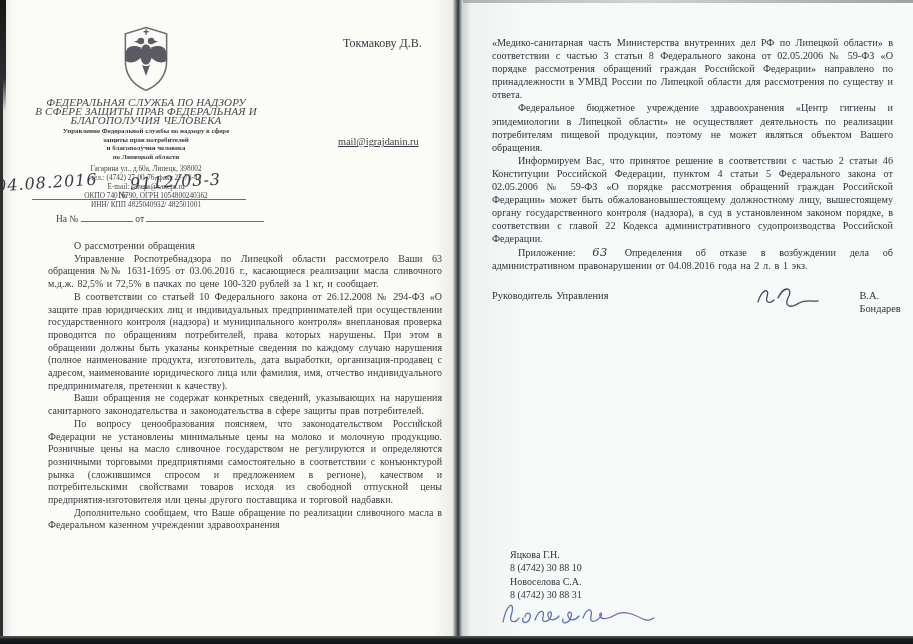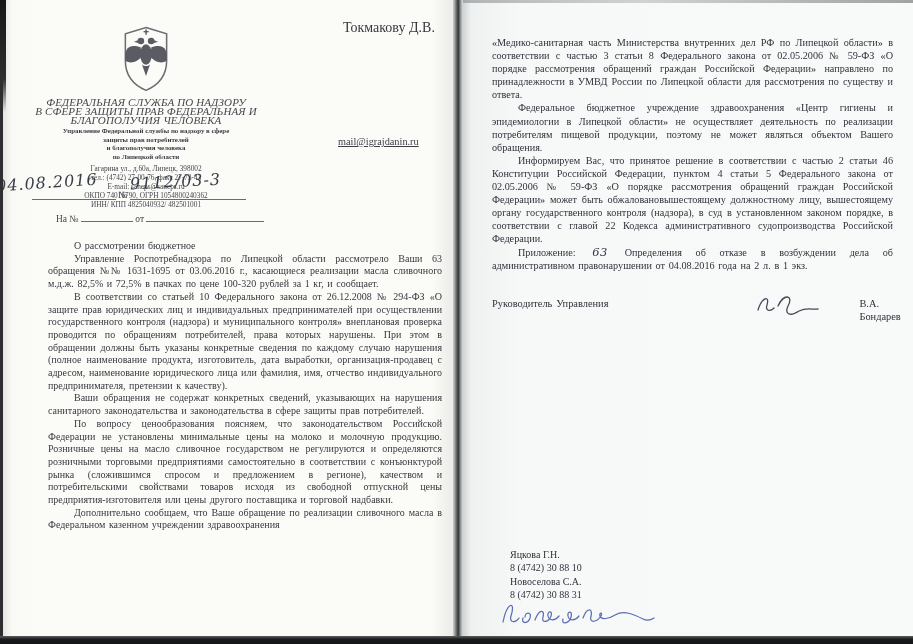--- a/index.html
+++ b/index.html
@@ -37,34 +37,34 @@
   .lh-det{font-size:7.3px;line-height:9px;color:#47484e;margin-top:3px;}
   
   .ref-row{position:absolute;left:30px;top:190px;width:240px;font-size:9.5px;color:#45464c;}
   .ref-row .blank{display:inline-block;border-bottom:1px solid #6a6b70;height:9px;vertical-align:bottom;}
   .b1{width:84px;} .b2{width:116px;} .b3{width:52px;} .b4{width:118px;}
   .na-row{position:absolute;left:30px;top:212px;width:240px;font-size:9.5px;color:#45464c;margin-left:24px;}
   .hand{font-style:italic;color:#383c46;font-family:"DejaVu Serif","Liberation Serif",serif;}
   .hw-date{position:absolute;left:-6px;top:173px;font-size:16px;transform:rotate(-4deg);letter-spacing:1px;}
   .hw-num{position:absolute;left:128px;top:172px;font-size:16px;transform:rotate(-3deg);letter-spacing:1px;}
   
-  .recipient{position:absolute;left:341px;top:20px;font-size:14px;}
+  .recipient{position:absolute;left:341px;top:36px;font-size:12px;}
   .rec-email{position:absolute;left:336px;top:124px;font-size:10.3px;text-decoration:underline;color:#3b3c44;margin-top:12px;}
   
   .body1{position:absolute;left:46px;top:240px;width:394px;font-size:10px;line-height:12.7px;
     text-align:justify;word-spacing:1.1px;}
   .subject{margin:0 0 13px 0;text-align:left;}
   .body1 p,.body2 p{margin:0;text-indent:26px;}
   .body2{position:absolute;left:29px;top:36px;width:401px;font-size:10.2px;line-height:13.1px;
     text-align:justify;word-spacing:1.2px;}
   .body2 p.cont{text-indent:0;}
   .attachment{margin-top:14px;text-indent:0;}
   .hw-count{font-style:italic;font-size:11.5px;letter-spacing:.5px;color:#343845;padding:0 3px;}
   
-  .sig-row{display:flex;align-items:flex-start;margin-top:25px;text-indent:0;gap:24px;}
+  .sig-row{display:flex;align-items:flex-start;margin-top:17px;text-indent:0;gap:24px;}
   .sig-title{flex:0 0 auto;font-size:10.4px;}
   .sig-scrawl{margin-left:123px;margin-top:-6px;flex:0 0 auto;}
   .sig-name{margin-left:14px;font-size:10.4px;}
   
   .contacts{position:absolute;left:47px;top:548px;font-size:10px;line-height:13.4px;}
   .blue-sig{position:absolute;left:30px;top:592px;}
 </style>
 </head>
 <body>
 
@@ -120,21 +120,21 @@
       <span>На №</span>
       <span class="blank b3" style="border-bottom:1px solid #6a6b70;display:inline-block;height:9px;"></span>
       <span>от</span>
       <span class="blank b4" style="border-bottom:1px solid #6a6b70;display:inline-block;height:9px;"></span>
     </div>
 
     <div class="recipient">Токмакову Д.В.</div>
     <div class="rec-email">mail@igrajdanin.ru</div>
 
     <div class="body1">
-      <p class="subject">О рассмотрении бюджетное</p>
+      <p class="subject">О рассмотрении обращения</p>
       <p>Управление Роспотребнадзора по Липецкой области рассмотрело Ваши 63 обращения №№ 1631-1695 от 03.06.2016 г., касающиеся реализации масла сливочного м.д.ж. 82,5% и 72,5% в пачках по цене 100-320 рублей за 1 кг, и сообщает.</p>
       <p>В соответствии со статьей 10 Федерального закона от 26.12.2008 № 294-ФЗ «О защите прав юридических лиц и индивидуальных предпринимателей при осуществлении государственного контроля (надзора) и муниципального контроля» внеплановая проверка проводится по обращениям потребителей, права которых нарушены. При этом в обращении должны быть указаны конкретные сведения по каждому случаю нарушения (полное наименование продукта, изготовитель, дата выработки, организация-продавец с адресом, наименование юридического лица или фамилия, имя, отчество индивидуального предпринимателя, претензии к качеству).</p>
       <p>Ваши обращения не содержат конкретных сведений, указывающих на нарушения санитарного законодательства и законодательства в сфере защиты прав потребителей.</p>
       <p>По вопросу ценообразования поясняем, что законодательством Российской Федерации не установлены минимальные цены на молоко и молочную продукцию. Розничные цены на масло сливочное государством не регулируются и определяются розничными торговыми предприятиями самостоятельно в соответствии с конъюнктурой рынка (сложившимся спросом и предложением в регионе), качеством и потребительскими свойствами товаров исходя из свободной отпускной цены предприятия-изготовителя или цены другого поставщика и торговой надбавки.</p>
       <p>Дополнительно сообщаем, что Ваше обращение по реализации сливочного масла в Федеральном казенном учреждении здравоохранения</p>
     </div>
   </div>
 
   <div class="page page2">
 

